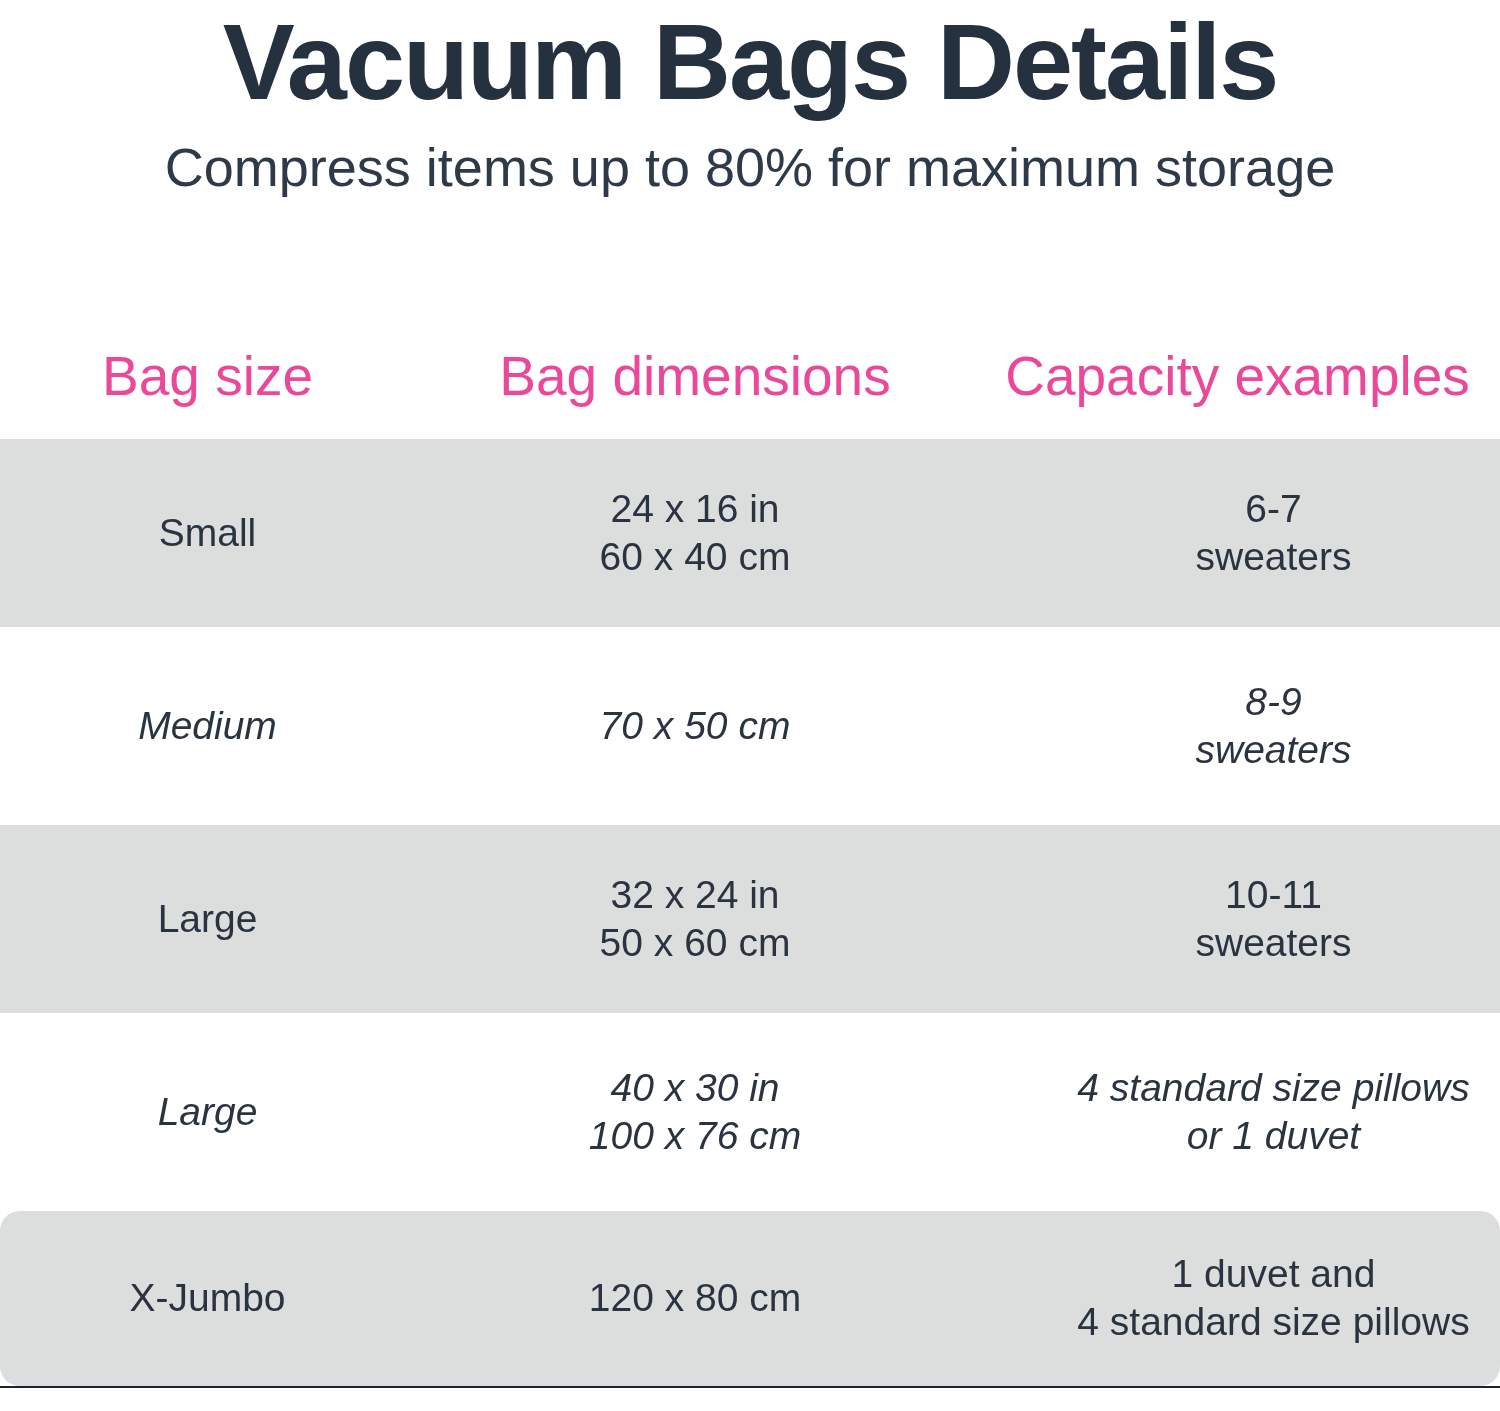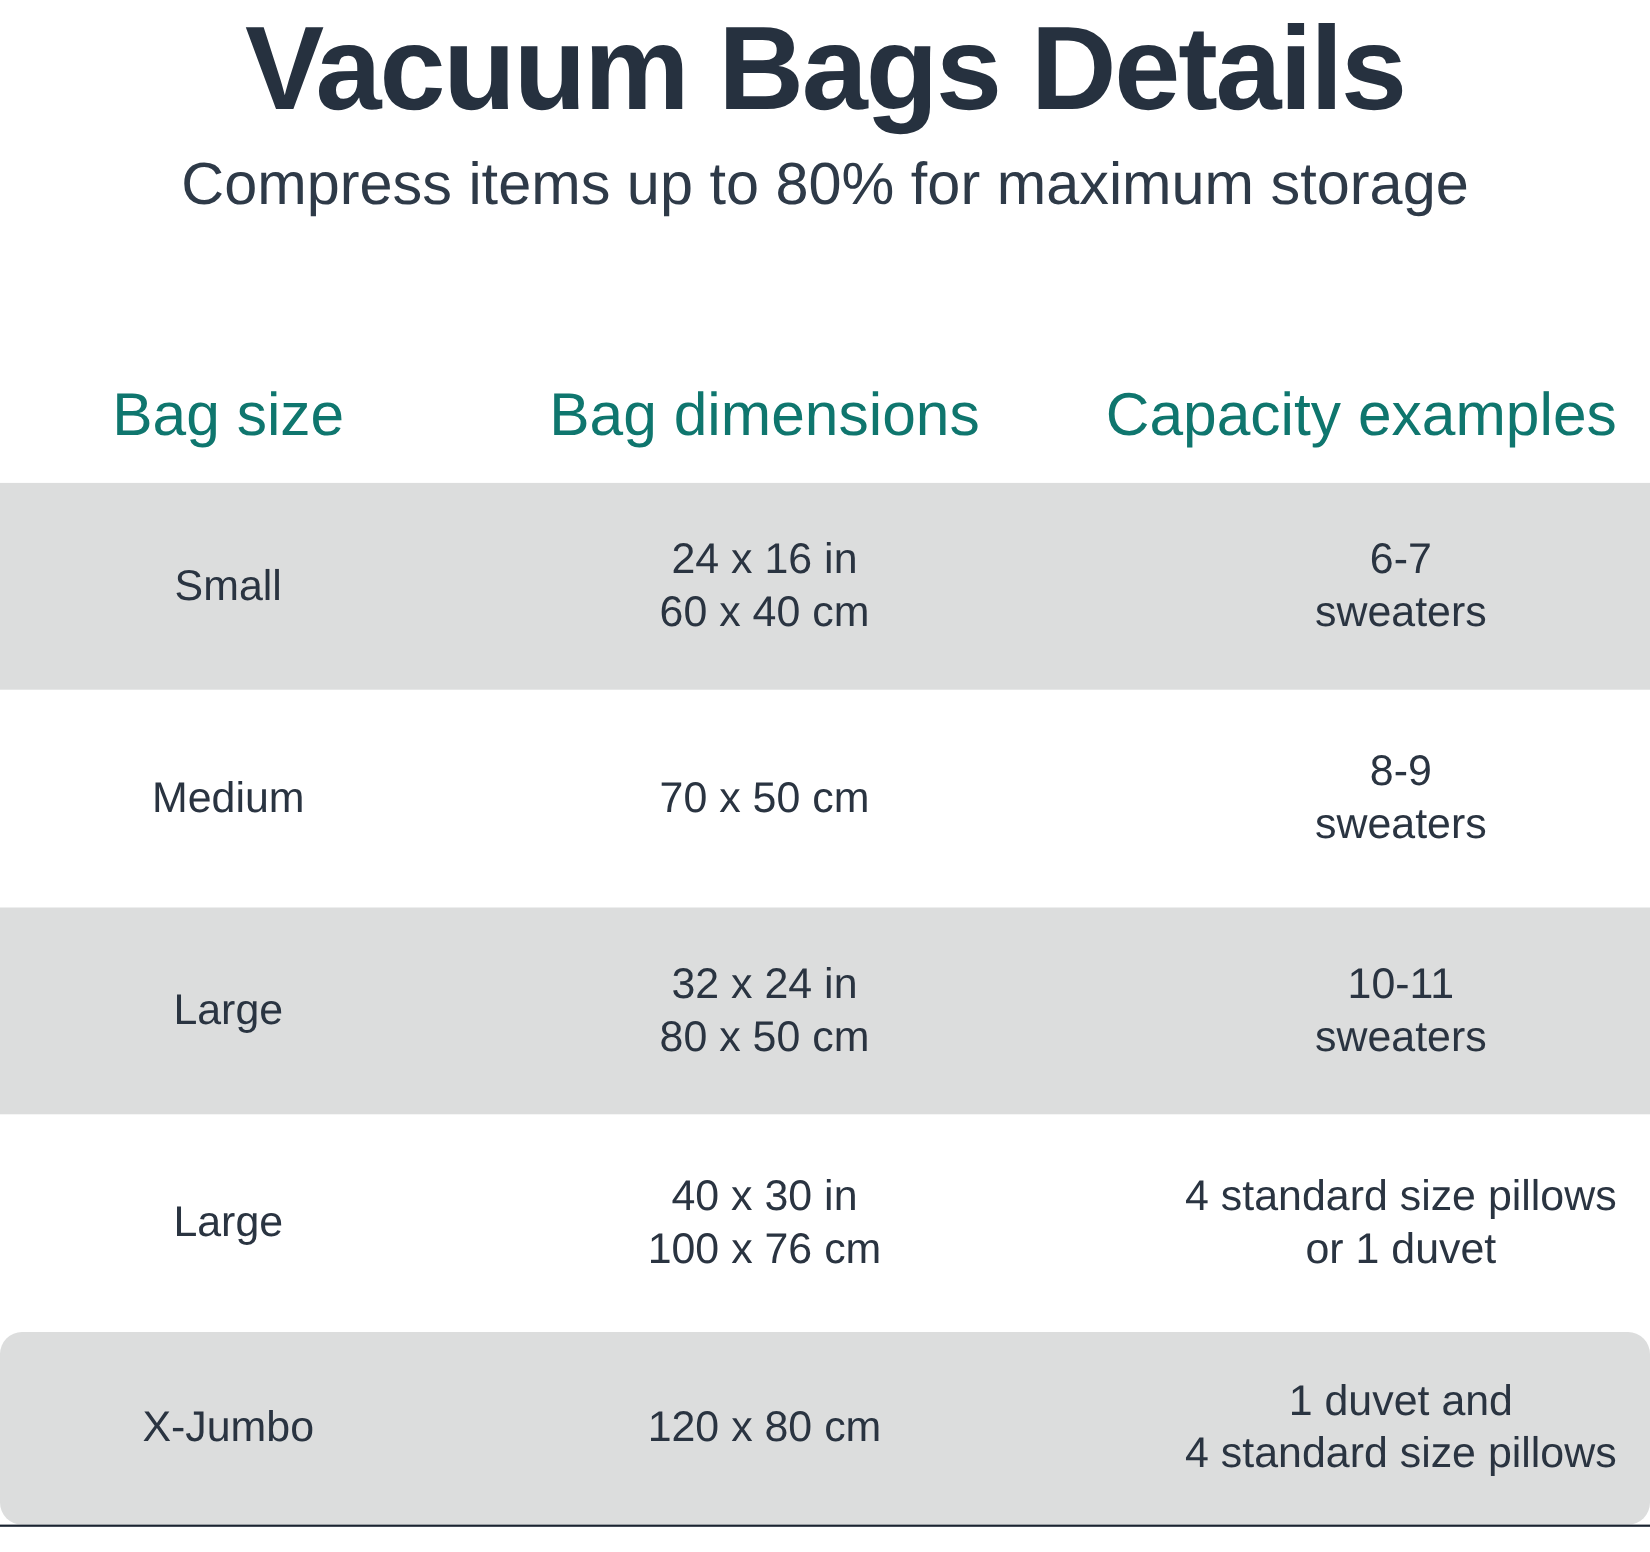--- a/index.html
+++ b/index.html
@@ -32,34 +32,34 @@
     white-space: nowrap;
   }
   .grid3 {
     display: grid;
     grid-template-columns: 415px 560px 525px;
   }
   .thead {
     margin-top: 148px;
     font-size: 55px;
     line-height: 1.1;
-    color: #0f766e;
+    color: #ec4899;
   }
   .thead .hcell { text-align: center; white-space: nowrap; }
   .tbody { margin-top: 32px; }
   .row {
     align-items: center;
     text-align: center;
     font-size: 39px;
     line-height: 48px;
     color: #2a3441;
   }
   .row--shaded { background: #dcdddd; }
   .h-shaded { height: 188px; }
-  .h-plain  { height: 198px; }
+  .h-plain  { height: 198px; font-style: italic; }
   .h-last   { height: 175px; border-radius: 20px; }
   .cap-cell { padding-left: 72px; }
   .bottom-rule {
     height: 2px;
     background: #1b2431;
     width: 100%;
   }
 </style>
 </head>
 <body>
@@ -98,21 +98,21 @@
       <div class="cap-cell">
         <div>8-9</div>
         <div>sweaters</div>
       </div>
     </div>
 
     <div class="grid3 row row--shaded h-shaded">
       <div>Large</div>
       <div>
         <div>32 x 24 in</div>
-        <div>80 x 50 cm</div>
+        <div>50 x 60 cm</div>
       </div>
       <div class="cap-cell">
         <div>10-11</div>
         <div>sweaters</div>
       </div>
     </div>
 
     <div class="grid3 row h-plain">
       <div>Large</div>
       <div>

